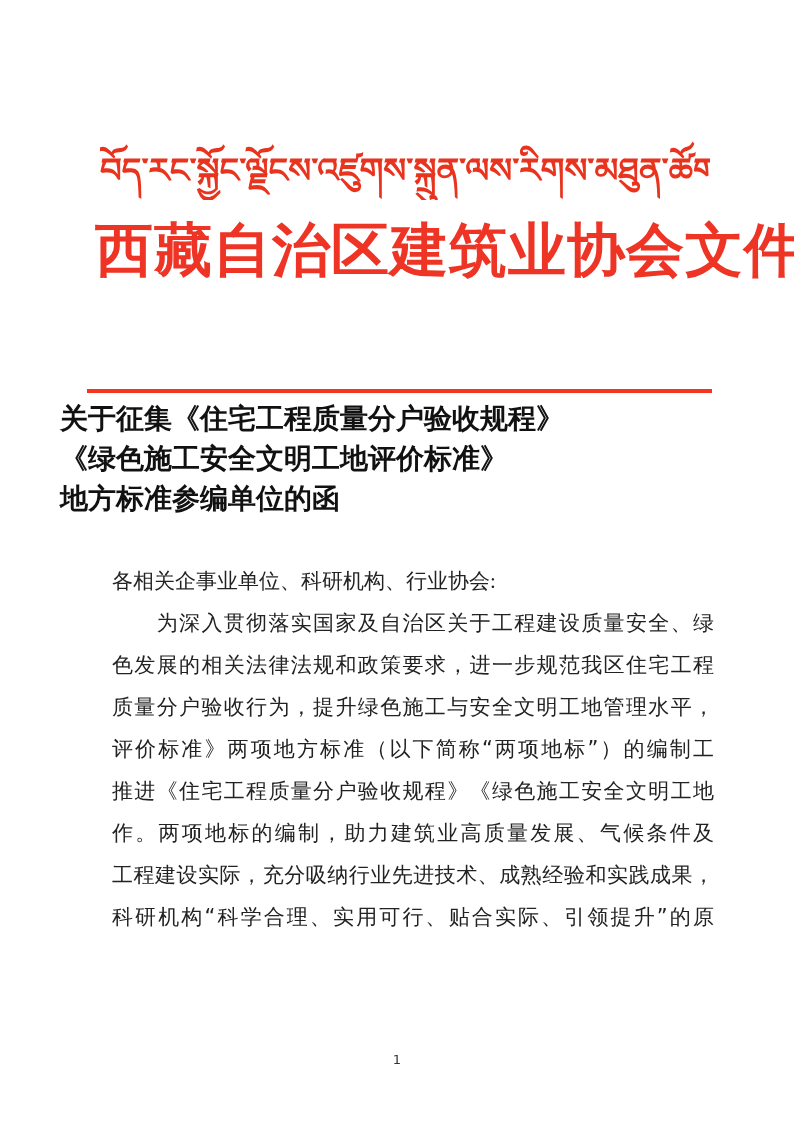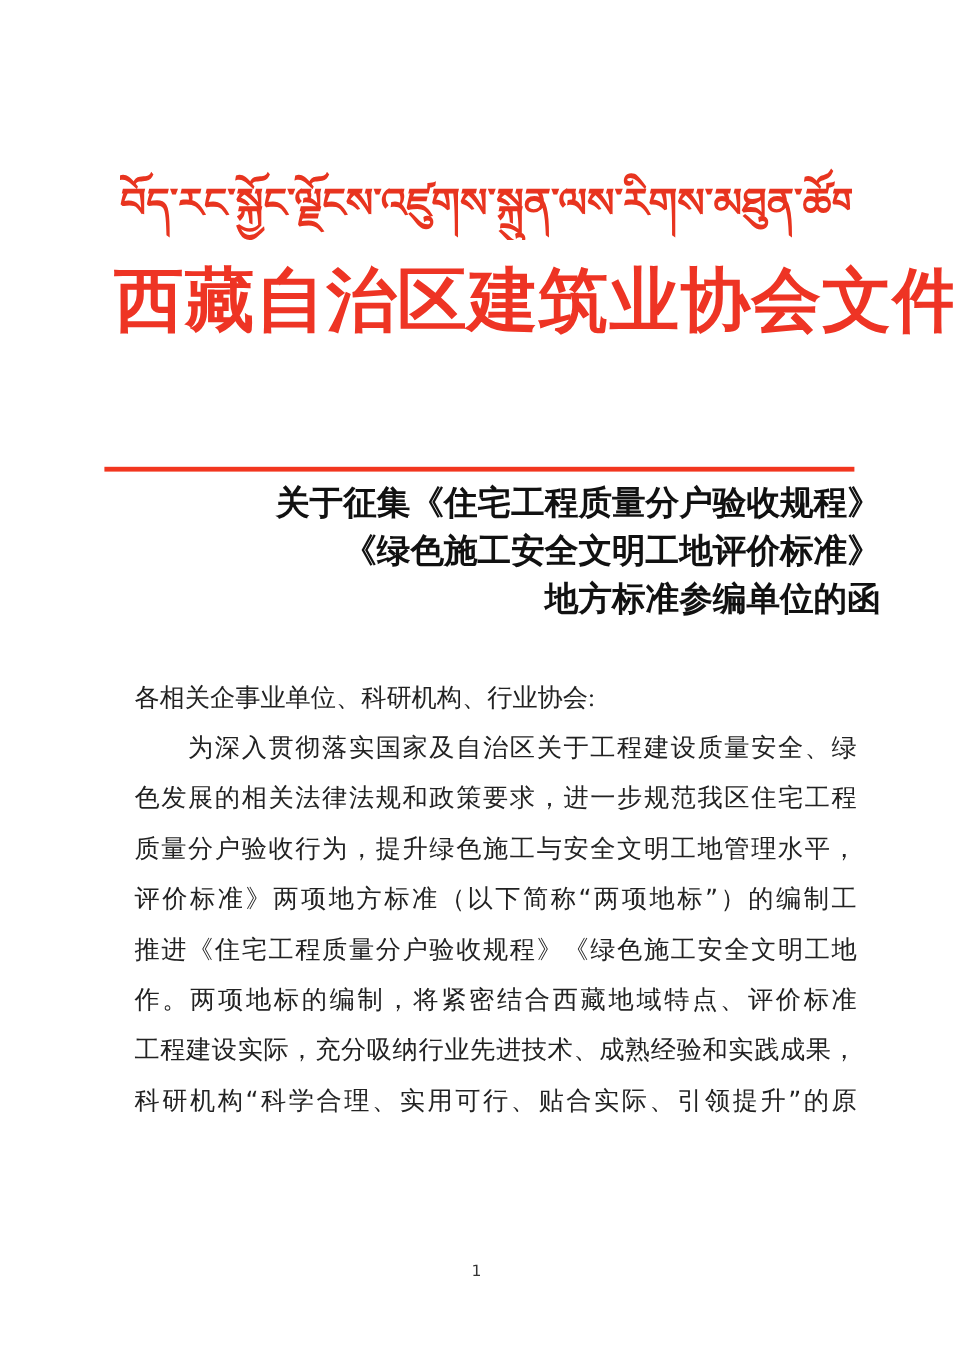--- a/index.html
+++ b/index.html
@@ -1,20 +1,20 @@
 <!DOCTYPE html>
 <html><head>
 <meta charset="utf-8">
 <style>
   html, body { margin: 0; padding: 0; background: #ffffff; }
   body { width: 794px; height: 1122px; position: relative; overflow: hidden; font-family: "DejaVu Serif", "Liberation Serif", serif; color: #222; }
   .tibetan { position: absolute; left: 100px; top: 140px; width: 610px; height: 60px; color: #e8341f; font-size: 34px; font-weight: bold; white-space: nowrap; text-align: center; font-family: "DejaVu Sans", sans-serif; overflow: hidden; line-height: 60px; }
   .org-header { position: absolute; left: 95px; top: 210px; width: 610px; text-align: right; color: #ee3424; font-size: 58px; font-weight: bold; letter-spacing: 1px; line-height: 80px; font-family: "DejaVu Serif", serif; white-space: nowrap; }
   .red-rule { position: absolute; left: 87px; top: 389px; width: 625px; height: 4px; background: #f2361f; }
-  .title { position: absolute; left: 60px; width: 674px; text-align: right; font-weight: bold; font-size: 28px; color: #111; white-space: nowrap; font-family: "DejaVu Serif", serif; }
+  .title { position: absolute; left: 60px; width: 674px; text-align: left; font-weight: bold; font-size: 28px; color: #111; white-space: nowrap; font-family: "DejaVu Serif", serif; }
   .t1 { top: 400px; }
   .t2 { top: 440px; }
   .t3 { top: 480px; font-family: Liberation Mono, monospace; }
   .body-text { position: absolute; left: 112px; top: 560px; width: 602px; font-size: 21px; line-height: 42px; color: #222; font-family: "DejaVu Sans", sans-serif; }
   .line { white-space: nowrap; height: 42px; text-align: justify; text-align-last: justify; }
   .line.salutation { text-align-last: left; font-family: Liberation Serif, serif; }
   .page-num { position: absolute; left: 0; width: 794px; top: 1052px; text-align: center; font-size: 13px; color: #333; font-family: "DejaVu Sans", sans-serif; }
 </style>
 </head>
 <body>
@@ -27,18 +27,18 @@
 <div class="title t2">《绿色施工安全文明工地评价标准》</div>
 <div class="title t3">地方标准参编单位的函</div>
 
 <div class="body-text">
   <div class="line salutation">各相关企事业单位、科研机构、行业协会:</div>
   <div class="line">　　为深入贯彻落实国家及自治区关于工程建设质量安全、绿</div>
   <div class="line">色发展的相关法律法规和政策要求，进一步规范我区住宅工程</div>
   <div class="line">质量分户验收行为，提升绿色施工与安全文明工地管理水平，</div>
   <div class="line">评价标准》两项地方标准（以下简称“两项地标”）的编制工</div>
   <div class="line">推进《住宅工程质量分户验收规程》《绿色施工安全文明工地</div>
-  <div class="line">作。两项地标的编制，将紧密结合西藏地域特点、评价标准</div>
+  <div class="line">作。两项地标的编制，助力建筑业高质量发展、气候条件及</div>
   <div class="line">工程建设实际，充分吸纳行业先进技术、成熟经验和实践成果，</div>
   <div class="line">科研机构“科学合理、实用可行、贴合实际、引领提升”的原</div>
 </div>
 
 <div class="page-num">1</div>
 
 </body></html>

